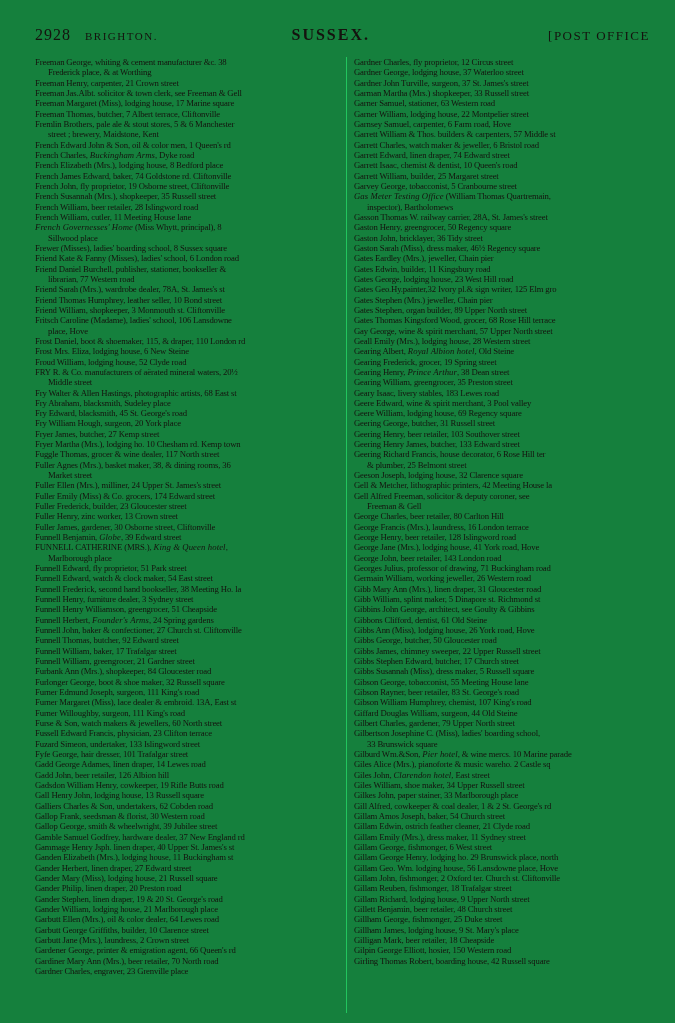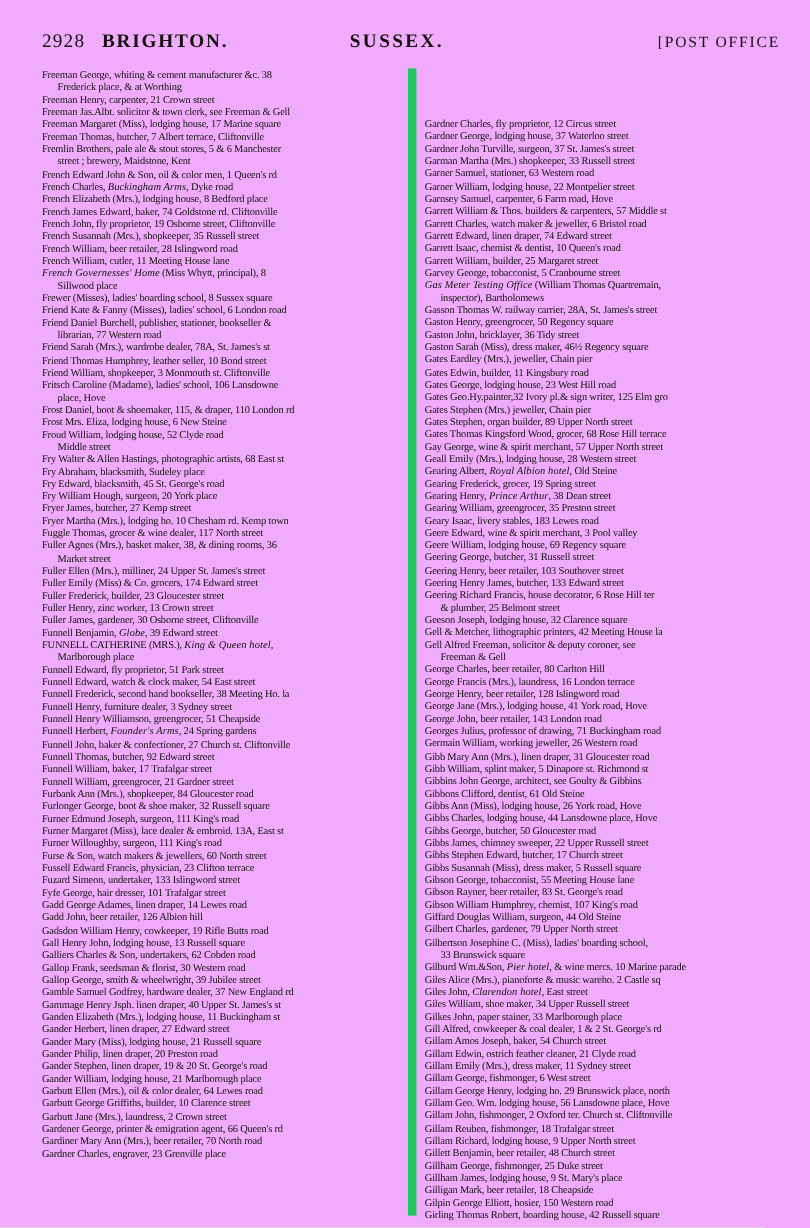--- a/index.html
+++ b/index.html
@@ -4,43 +4,43 @@
 <style>
   html, body {
     margin: 0;
     padding: 0;
     background: #e9e7e0;
   }
   .page {
     position: relative;
     width: 675px;
     height: 1023px;
-    background: #f0abfc;
+    background: #15803d;
     color: #15120e;
     font-family: "Liberation Serif", "DejaVu Serif", serif;
     overflow: hidden;
     box-sizing: border-box;
   }
   .page-header {
     position: absolute;
     top: 26px;
     left: 35px;
     right: 25px;
     height: 20px;
     display: flex;
     align-items: baseline;
   }
   .page-number {
     font-size: 16px;
     letter-spacing: 1px;
     margin-right: 14px;
   }
   .place-title {
-    font-size: 16px;
-    font-weight: bold;
+    font-size: 11px;
+    font-weight: normal;
     letter-spacing: 1.5px;
   }
   .county-title {
     position: absolute;
     left: 50%;
     transform: translateX(-65%);
     font-size: 16px;
     font-weight: bold;
     letter-spacing: 2px;
   }
@@ -54,22 +54,22 @@
     top: 57px;
     left: 35px;
     right: 16px;
     bottom: 10px;
     display: flex;
   }
   .col {
     width: 50%;
     box-sizing: border-box;
   }
-  .col-left { padding-right: 6px; border-right: 7px solid #22c55e; }
-  .col-right { padding-left: 7px; margin-top: 41px; }
+  .col-left { padding-right: 6px; border-right: 1px solid #22c55e; }
+  .col-right { padding-left: 7px; }
   .dline {
     font-size: 8.7px;
     line-height: 10.33px;
     height: 10.33px;
     white-space: nowrap;
     overflow: hidden;
     letter-spacing: -0.15px;
   }
   .dline.cont { padding-left: 13px; }
   .dline i { letter-spacing: 0.1px; }
@@ -111,20 +111,21 @@
         <div class="dline">Friend Daniel Burchell, publisher, stationer, bookseller &amp;</div>
         <div class="dline cont">librarian, 77 Western road</div>
         <div class="dline">Friend Sarah (Mrs.), wardrobe dealer, 78A, St. James's st</div>
         <div class="dline">Friend Thomas Humphrey, leather seller, 10 Bond street</div>
         <div class="dline">Friend William, shopkeeper, 3 Monmouth st. Cliftonville</div>
         <div class="dline">Fritsch Caroline (Madame), ladies' school, 106 Lansdowne</div>
         <div class="dline cont">place, Hove</div>
         <div class="dline">Frost Daniel, boot &amp; shoemaker, 115, &amp; draper, 110 London rd</div>
         <div class="dline">Frost Mrs. Eliza, lodging house, 6 New Steine</div>
         <div class="dline">Froud William, lodging house, 52 Clyde road</div>
+        <div class="dline">FRY R. &amp; Co. manufacturers of aërated mineral waters, 20½</div>
         <div class="dline cont">Middle street</div>
         <div class="dline">Fry Walter &amp; Allen Hastings, photographic artists, 68 East st</div>
         <div class="dline">Fry Abraham, blacksmith, Sudeley place</div>
         <div class="dline">Fry Edward, blacksmith, 45 St. George's road</div>
         <div class="dline">Fry William Hough, surgeon, 20 York place</div>
         <div class="dline">Fryer James, butcher, 27 Kemp street</div>
         <div class="dline">Fryer Martha (Mrs.), lodging ho. 10 Chesham rd. Kemp town</div>
         <div class="dline">Fuggle Thomas, grocer &amp; wine dealer, 117 North street</div>
         <div class="dline">Fuller Agnes (Mrs.), basket maker, 38, &amp; dining rooms, 36</div>
         <div class="dline cont">Market street</div>
@@ -227,21 +228,20 @@
         <div class="dline">George Henry, beer retailer, 128 Islingword road</div>
         <div class="dline">George Jane (Mrs.), lodging house, 41 York road, Hove</div>
         <div class="dline">George John, beer retailer, 143 London road</div>
         <div class="dline">Georges Julius, professor of drawing, 71 Buckingham road</div>
         <div class="dline">Germain William, working jeweller, 26 Western road</div>
         <div class="dline">Gibb Mary Ann (Mrs.), linen draper, 31 Gloucester road</div>
         <div class="dline">Gibb William, splint maker, 5 Dinapore st. Richmond st</div>
         <div class="dline">Gibbins John George, architect, see Goulty &amp; Gibbins</div>
         <div class="dline">Gibbons Clifford, dentist, 61 Old Steine</div>
         <div class="dline">Gibbs Ann (Miss), lodging house, 26 York road, Hove</div>
-        <div class="dline">Gibbs Charles, lodging house, 44 Lansdowne place, Hove</div>
         <div class="dline">Gibbs George, butcher, 50 Gloucester road</div>
         <div class="dline">Gibbs James, chimney sweeper, 22 Upper Russell street</div>
         <div class="dline">Gibbs Stephen Edward, butcher, 17 Church street</div>
         <div class="dline">Gibbs Susannah (Miss), dress maker, 5 Russell square</div>
         <div class="dline">Gibson George, tobacconist, 55 Meeting House lane</div>
         <div class="dline">Gibson Rayner, beer retailer, 83 St. George's road</div>
         <div class="dline">Gibson William Humphrey, chemist, 107 King's road</div>
         <div class="dline">Giffard Douglas William, surgeon, 44 Old Steine</div>
         <div class="dline">Gilbert Charles, gardener, 79 Upper North street</div>
         <div class="dline">Gilbertson Josephine C. (Miss), ladies' boarding school,</div>

